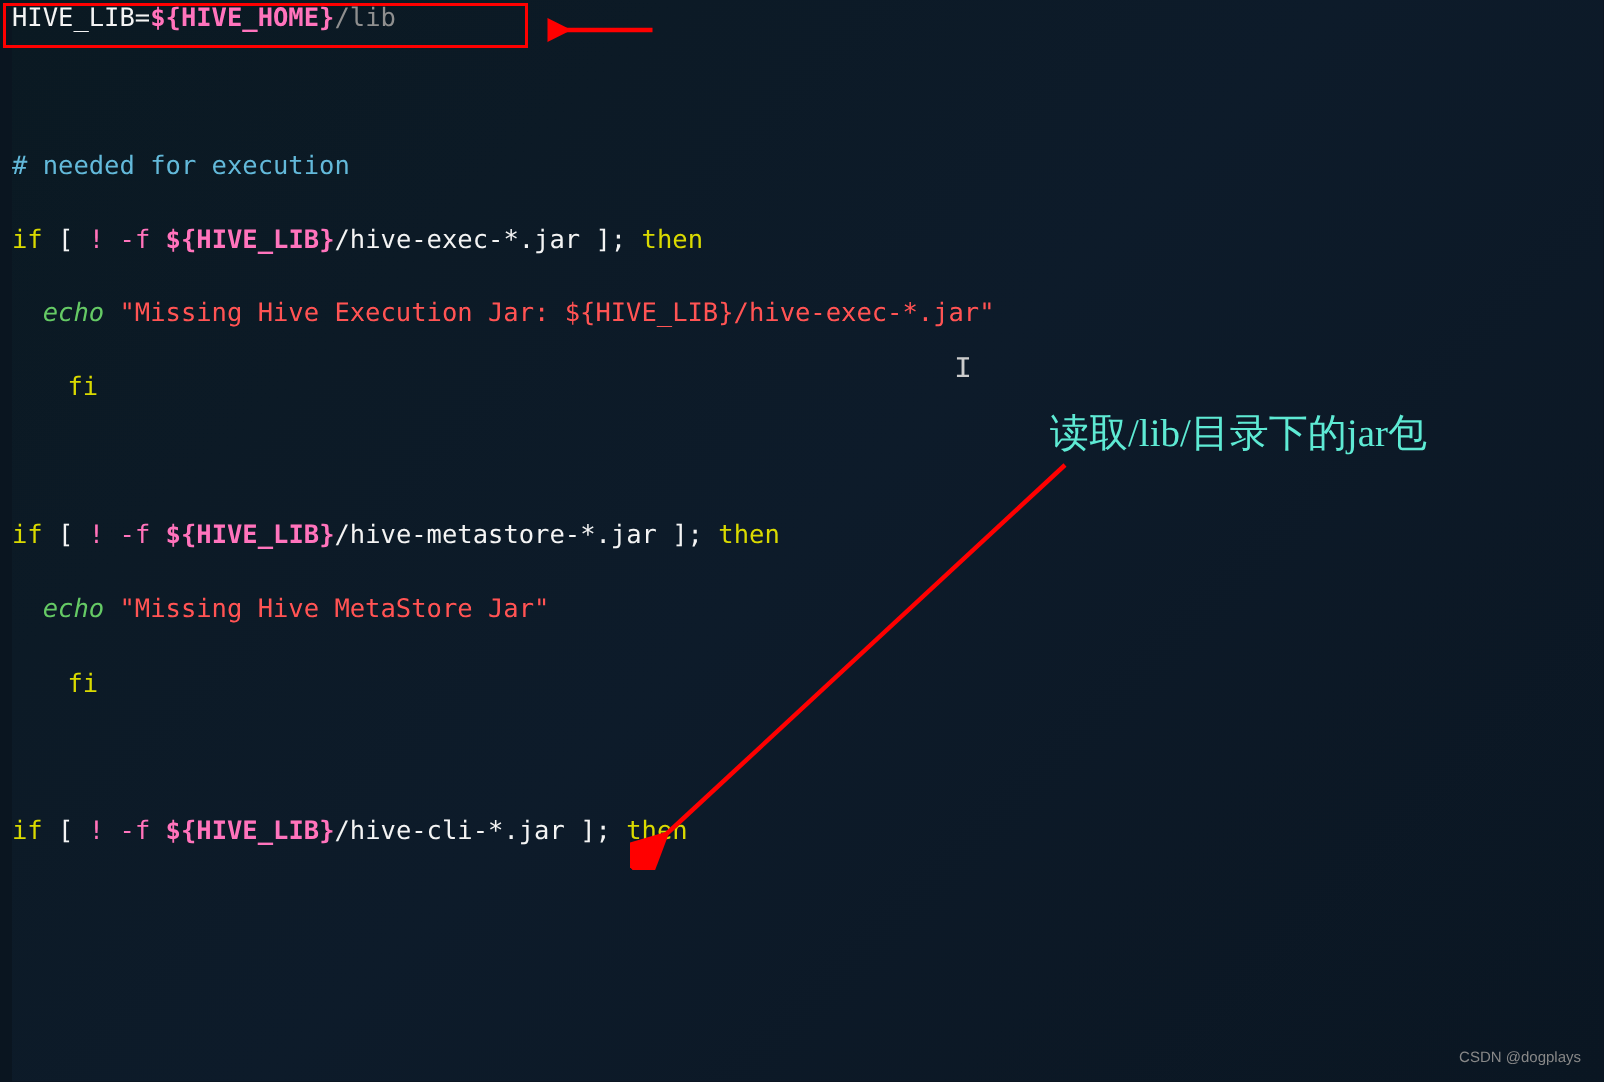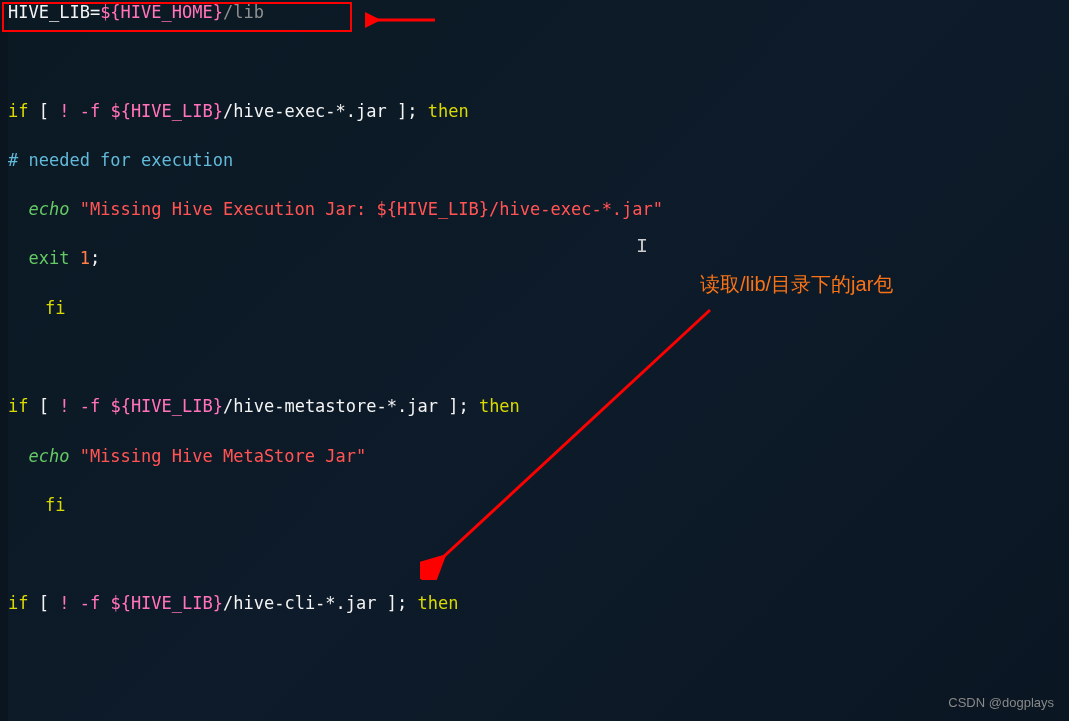--- a/index.html
+++ b/index.html
@@ -41,38 +41,38 @@
     .arrow2 {
       position: absolute;
       top: 300px;
       left: 420px;
       z-index: 10;
     }
     .chinese-annotation {
       position: absolute;
       top: 270px;
       left: 700px;
-      color: #f97316;
-      font-size: 20px;
-      font-family: Liberation Sans, sans-serif;
+      color: #5eead4;
+      font-size: 26px;
+      font-family: Liberation Serif, serif;
       z-index: 10;
     }
     .watermark {
       position: absolute;
       bottom: 8px;
       right: 15px;
       color: #888;
-      font-size: 13px;
+      font-size: 10px;
       font-family: sans-serif;
     }
     pre { white-space: pre; }
     .line { display: block; min-height: 1.45em; }
     
     .var-assign { color: #e8e8e8; }
-    .var-ref { color: #ff6eb4; }
+    .var-ref { color: #ff6eb4; font-weight: bold; }
     .path-lib { color: #888; }
     .comment { color: #5eb0d0; }
     .keyword { color: #d0d000; }
     .bracket { color: #e8e8e8; }
     .flag { color: #ff6eb4; }
     .filename { color: #e8e8e8; }
     .string { color: #ff5050; }
     .echo { color: #60c060; font-style: italic; }
     .cmd { color: #60c060; }
     .num { color: #ff7744; }
@@ -84,24 +84,23 @@
       color: #ccc;
       font-size: 20px;
     }
   </style>
 </head>
 <body>
 
 <div class="terminal">
 <pre><span class="line"><span class="var-assign">HIVE_LIB=</span><span class="var-ref">${HIVE_HOME}</span><span class="path-lib">/lib</span></span>
 <span class="line"></span>
+<span class="line"><span class="comment"># needed for execution</span></span>
 <span class="line"><span class="keyword">if</span><span class="bracket"> [ </span><span class="flag">!</span><span class="flag"> -f </span><span class="var-ref">${HIVE_LIB}</span><span class="filename">/hive-exec-*.jar</span><span class="bracket"> ]; </span><span class="keyword">then</span></span>
-<span class="line"><span class="comment"># needed for execution</span></span>
 <span class="line"><span class="echo">  echo </span><span class="string">"Missing Hive Execution Jar: ${HIVE_LIB}/hive-exec-*.jar"</span></span>
-<span class="line"><span class="cmd">  exit </span><span class="num">1</span><span class="bracket">;</span></span>
 <span class="line"><span class="fi">fi</span></span>
 <span class="line"></span>
 <span class="line"><span class="keyword">if</span><span class="bracket"> [ </span><span class="flag">!</span><span class="flag"> -f </span><span class="var-ref">${HIVE_LIB}</span><span class="filename">/hive-metastore-*.jar</span><span class="bracket"> ]; </span><span class="keyword">then</span></span>
 <span class="line"><span class="echo">  echo </span><span class="string">"Missing Hive MetaStore Jar"</span></span>
 <span class="line"><span class="fi">fi</span></span>
 <span class="line"></span>
 <span class="line"><span class="keyword">if</span><span class="bracket"> [ </span><span class="flag">!</span><span class="flag"> -f </span><span class="var-ref">${HIVE_LIB}</span><span class="filename">/hive-cli-*.jar</span><span class="bracket"> ]; </span><span class="keyword">then</span></span>
 
 
 

